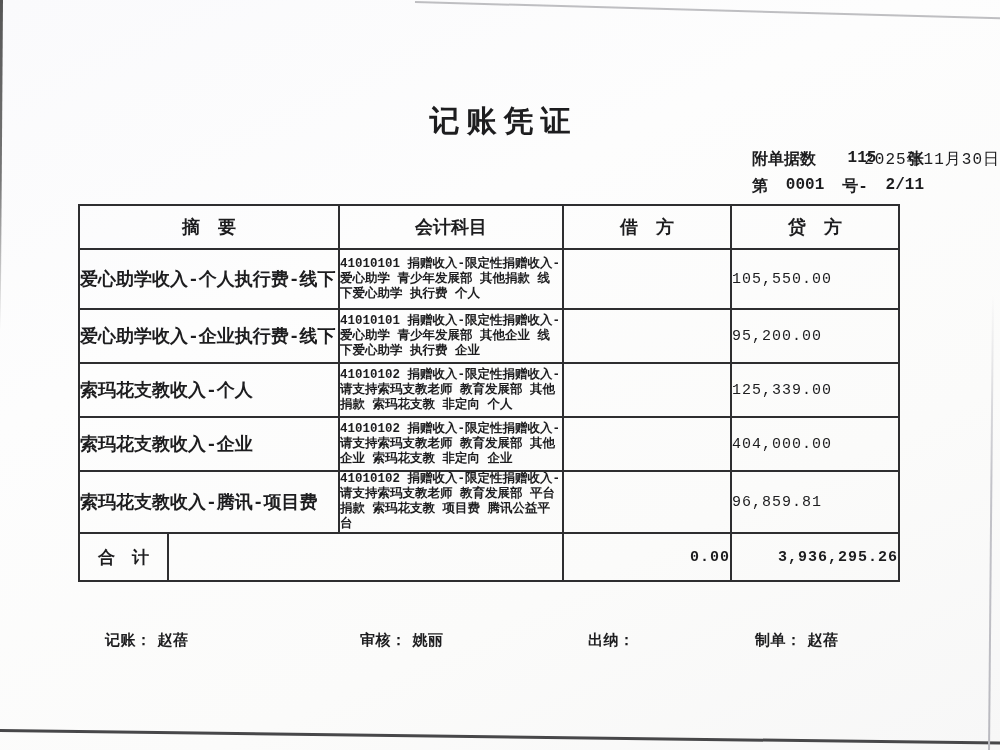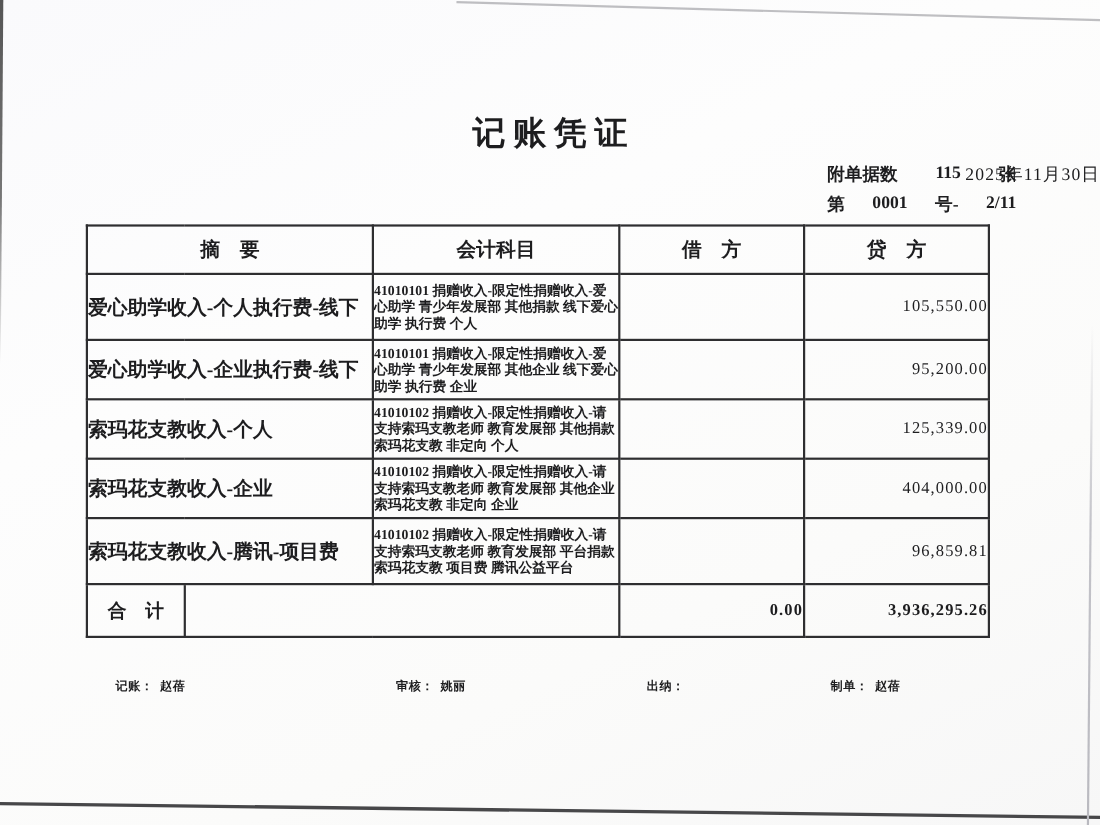--- a/index.html
+++ b/index.html
@@ -7,20 +7,21 @@
     width: 1000px; height: 750px;
     overflow: hidden;
     background: #ffffff;
     font-family: "Liberation Serif", "DejaVu Serif", serif;
     color: #1d1d1f;
   }
   #paper {
     position: relative;
     width: 1000px; height: 750px;
     background: linear-gradient(155deg, #fafafc 0%, #fdfdfd 35%, #fbfbfa 70%, #f7f7f7 100%);
+    font-family: Liberation Mono, monospace;
   }
   
   .edge { position: absolute; pointer-events: none; }
   #edge-left   { left: 0; top: 0; width: 3px; height: 330px;
                  background: linear-gradient(#555 0%, #777 55%, rgba(170,170,170,0) 100%);
                  transform: rotate(0.4deg); transform-origin: top left; }
   #edge-top    { left: 415px; top: 1px; width: 600px; height: 2px;
                  background: #a9a9ae; opacity: .75;
                  transform: rotate(1.6deg); transform-origin: left top; }
   #edge-bottom { left: -2px; top: 729px; width: 1010px; height: 3px;
@@ -70,39 +71,39 @@
   }
   td.cell-summary {
     font-size: 18px; font-weight: 600;
     padding: 2px 4px 2px 8px;
   }
   td.cell-account {
     font-size: 12.5px; font-weight: 600; line-height: 15px;
     padding: 2px 3px 2px 5px; vertical-align: middle;
   }
   td.cell-amount {
-    font-size: 15px; text-align: right;
+    font-size: 15px; text-align: left;
     padding-right: 10px; letter-spacing: 1px;
     font-variant-numeric: tabular-nums;
   }
   tr.row-1 td, tr.row-5 td { height: 58px; margin-left: 28px; }
   tr.row-2 td, tr.row-3 td, tr.row-4 td { height: 52px; }
   tr.total-row td { height: 46px; }
   td.cell-total-label {
     font-size: 17px; font-weight: bold; text-align: center; white-space: pre;
   }
   td.cell-total-amount {
     font-size: 15px; font-weight: 600; text-align: right;
     padding-right: 10px; letter-spacing: 1px;
   }
 
   
   .sig {
-    position: absolute; top: 616px;
-    font-size: 11px; font-weight: 600; letter-spacing: .5px;
+    position: absolute; top: 631px;
+    font-size: 15px; font-weight: 600; letter-spacing: .5px;
   }
   #sig-bookkeeper { left: 105px; }
   #sig-reviewer   { left: 360px; }
   #sig-cashier    { left: 588px; }
   #sig-preparer   { left: 755px; }
   .sig .sig-name { margin-left: 6px; }
 </style>
 </head>
 <body>
 

